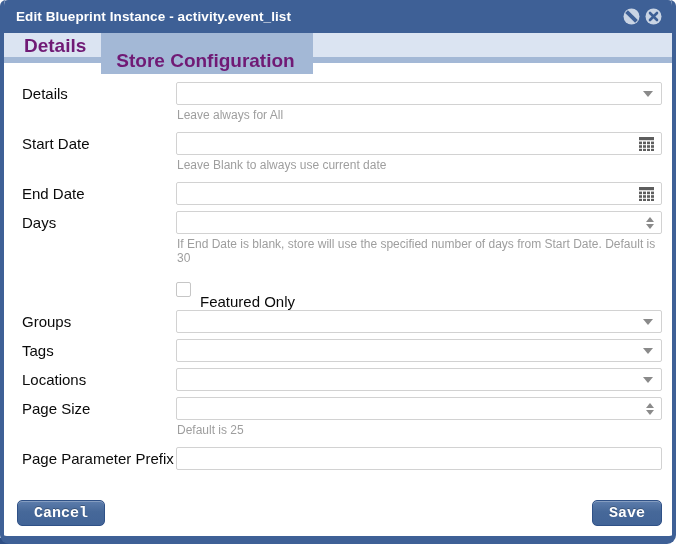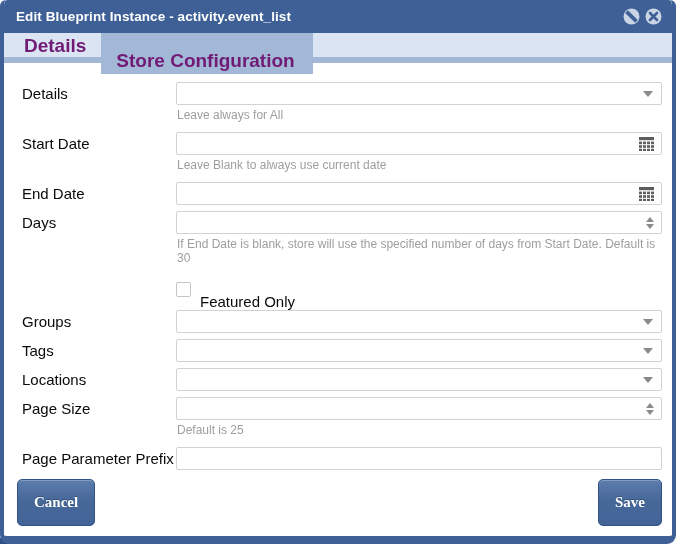--- a/index.html
+++ b/index.html
@@ -62,24 +62,24 @@
   .helper{font-size:12px;color:#9e9e9e;margin:3px 0 4px 1px;line-height:14px;}
   
   .checkrow{display:flex;align-items:center;height:22px;margin:3px 0 4px 0;}
   .checkbox{
     width:15px;height:15px;box-sizing:border-box;border:1px solid #c6c6c6;border-radius:2px;
     background:#ffffff;cursor:pointer;
   }
   .checklabel{font-size:15px;color:#0a0a0a;margin-left:9px;cursor:default;margin-top:24px;}
   
   .btn{
-    position:absolute;bottom:10px;height:47px;box-sizing:border-box;
+    position:absolute;bottom:10px;height:26px;box-sizing:border-box;
     background:linear-gradient(#5d7dac,#466899 45%,#426497);
     border:1px solid #2f5187;border-radius:5px;color:#ffffff;font-weight:bold;font-size:15px;
-    font-family:Liberation Serif, serif;cursor:pointer;
+    font-family:Liberation Mono, monospace;cursor:pointer;
     text-shadow:0 -1px 0 rgba(0,0,0,0.25);box-shadow:inset 0 1px 0 rgba(255,255,255,0.25);
     padding:0 16px;
   }
   .btn.cancel{left:13px;}
   .btn.save{right:10px;}
 </style>
 </head>
 <body>
 
 <div class="behind"></div>

